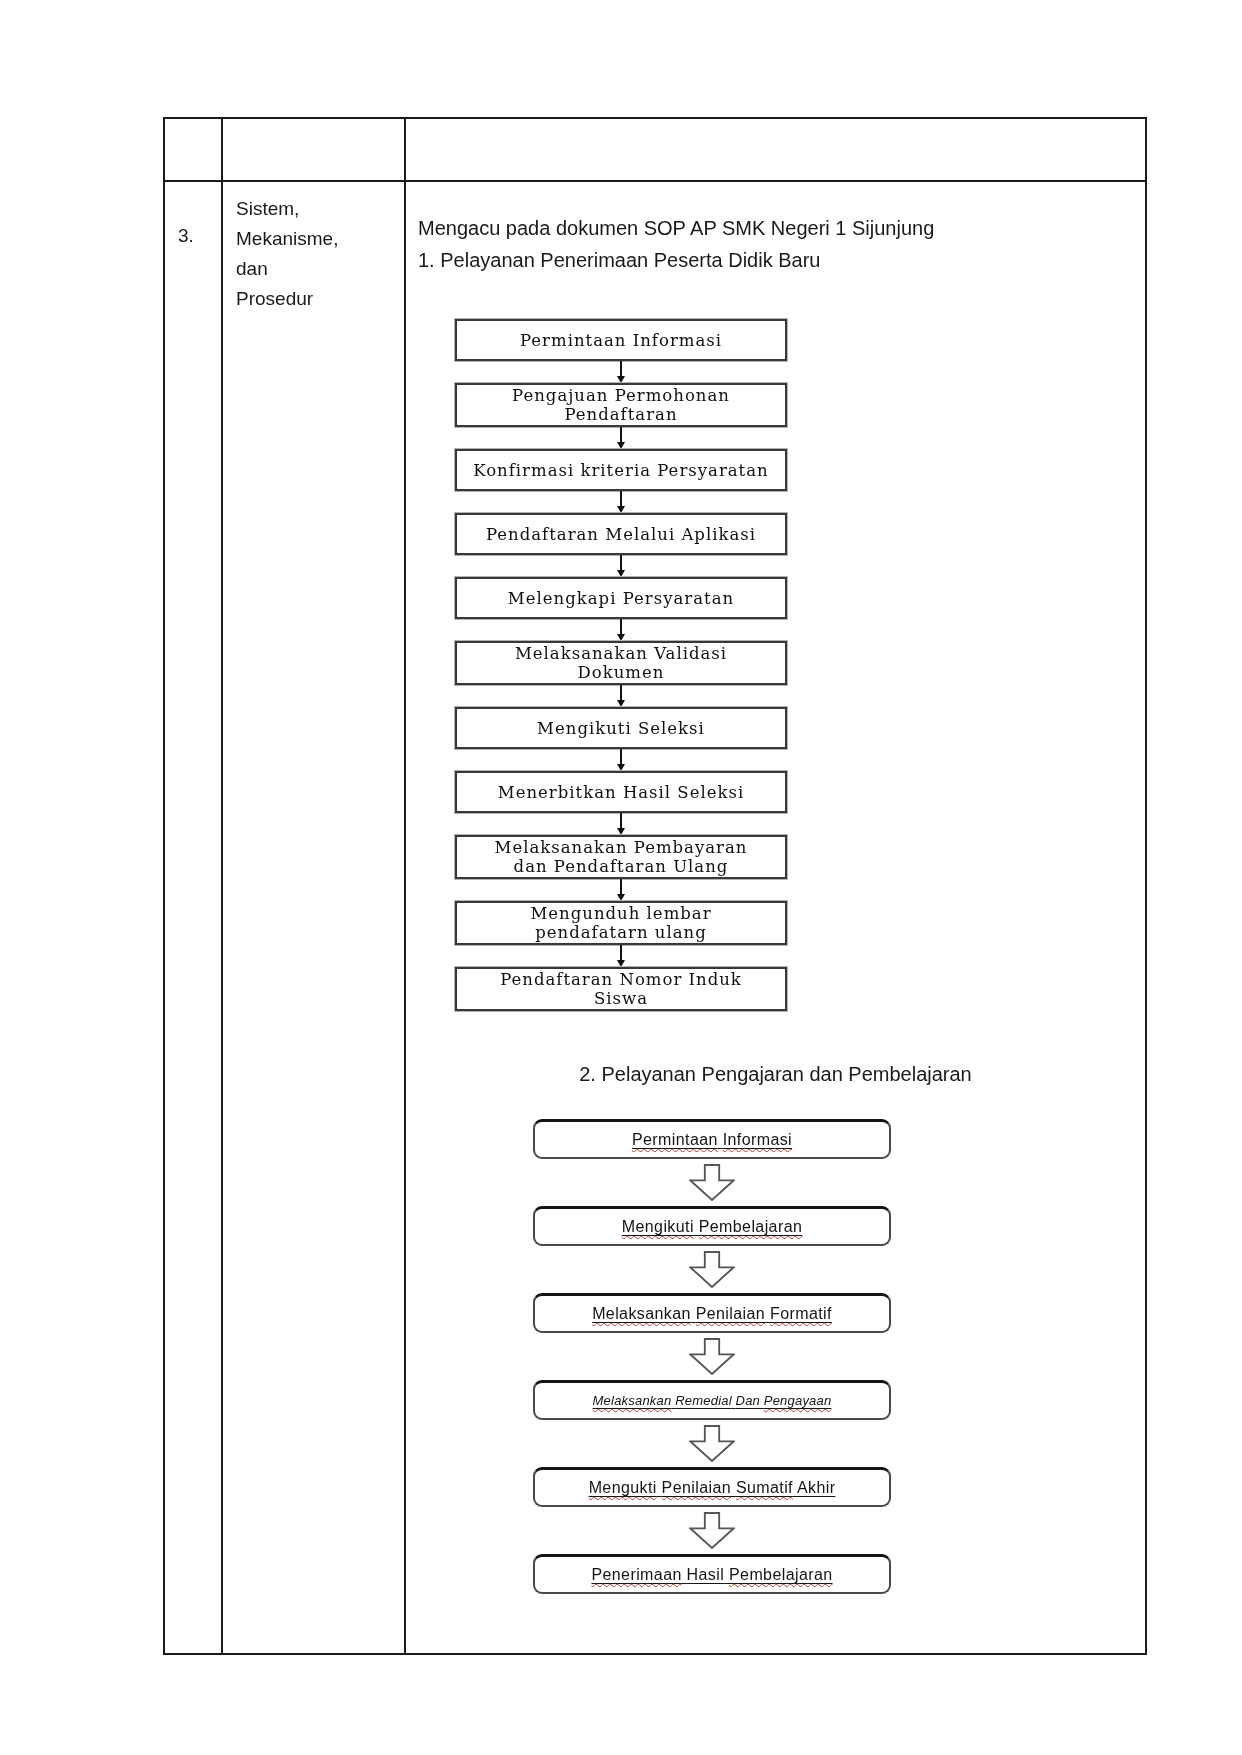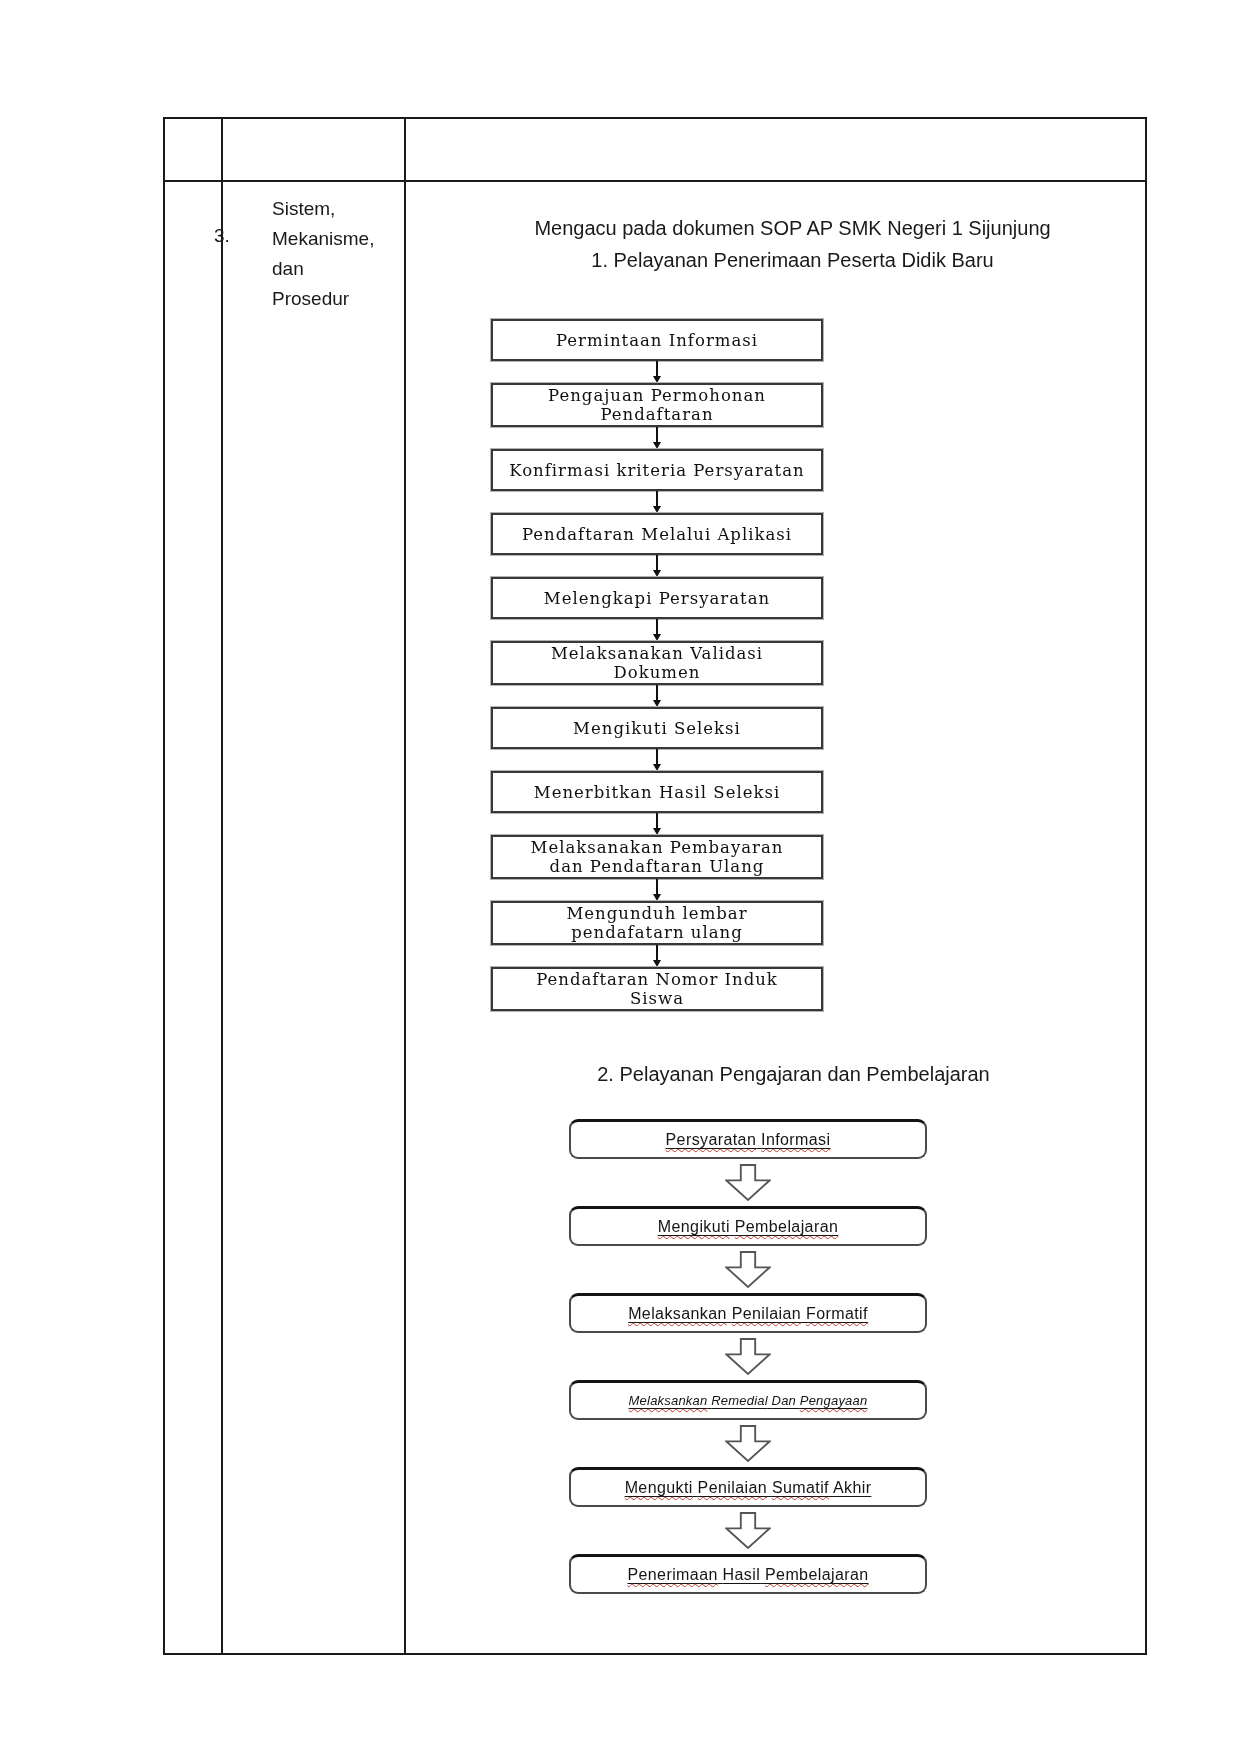--- a/index.html
+++ b/index.html
@@ -5,27 +5,27 @@
   html,body{margin:0;padding:0;background:#ffffff;}
   .page{position:relative;width:1242px;height:1755px;background:#fff;
         font-family:"Liberation Sans",sans-serif;color:#1a1a1a;overflow:hidden;}
 
   
   .doc-table{position:absolute;left:163px;top:117px;width:984px;height:1538px;
              box-sizing:border-box;border:2px solid #1a1a1a;
              display:grid;grid-template-columns:58px 183px auto;grid-template-rows:63px auto;}
   .cell{box-sizing:border-box;border-right:2px solid #1a1a1a;border-bottom:2px solid #1a1a1a;}
   .cell.last-col{border-right:none;}
-  .cell.last-row{border-bottom:none;margin-left:36px;}
+  .cell.last-row{border-bottom:none;}
 
   .num-cell{padding:42px 0 0 13px;font-size:19px;line-height:24px;}
   .label-cell{padding:12px 6px 0 13px;font-size:19px;line-height:30px;}
   .content-cell{padding:30px 14px 0 12px;}
 
-  .intro-line{font-size:20px;line-height:32px;white-space:nowrap;text-align:center;}
+  .intro-line{font-size:20px;line-height:32px;white-space:nowrap;}
 
   
   .fc1{margin:43px 0 0 37px;width:332px;display:flex;flex-direction:column;}
   .fc1-box{box-sizing:border-box;min-height:42px;border:2px solid #383838;
            box-shadow:0 0 0 1px #b3b3b3;background:#fff;
            display:flex;align-items:center;justify-content:center;text-align:center;
            font-family:"DejaVu Serif",serif;font-size:16.5px;line-height:19px;
            letter-spacing:1px;color:#101010;white-space:pre-line;padding:1px 4px;}
   .fc1-conn{height:22px;display:flex;flex-direction:column;align-items:center;}
   .fc1-conn .line{width:2px;flex:1;background:#111;}
@@ -129,21 +129,21 @@
             <div class="head"></div>
           </div>
         <div class="fc1-box">Pendaftaran Nomor Induk
 Siswa</div>
       </div>
 
       <div class="section2-heading">2. Pelayanan Pengajaran dan Pembelajaran</div>
 
       <div class="fc2">
         <div class="fc2-box">
-          <span class="fc2-label"><span class="miss">Persyaratan</span> <span class="miss">Informasi</span></span>
+          <span class="fc2-label"><span class="miss">Permintaan</span> <span class="miss">Informasi</span></span>
         </div>
         <div class="fc2-arrowrow">
           <svg width="46" height="37" viewBox="0 0 44 36">
               <path d="M15 1 H29 V16 H43 L22 35 L1 16 H15 Z" fill="#ffffff" stroke="#555555" stroke-width="1.8"></path>
             </svg>
         </div>
         <div class="fc2-box">
           <span class="fc2-label"><span class="miss">Mengikuti</span> <span class="miss">Pembelajaran</span></span>
         </div>
         <div class="fc2-arrowrow">

